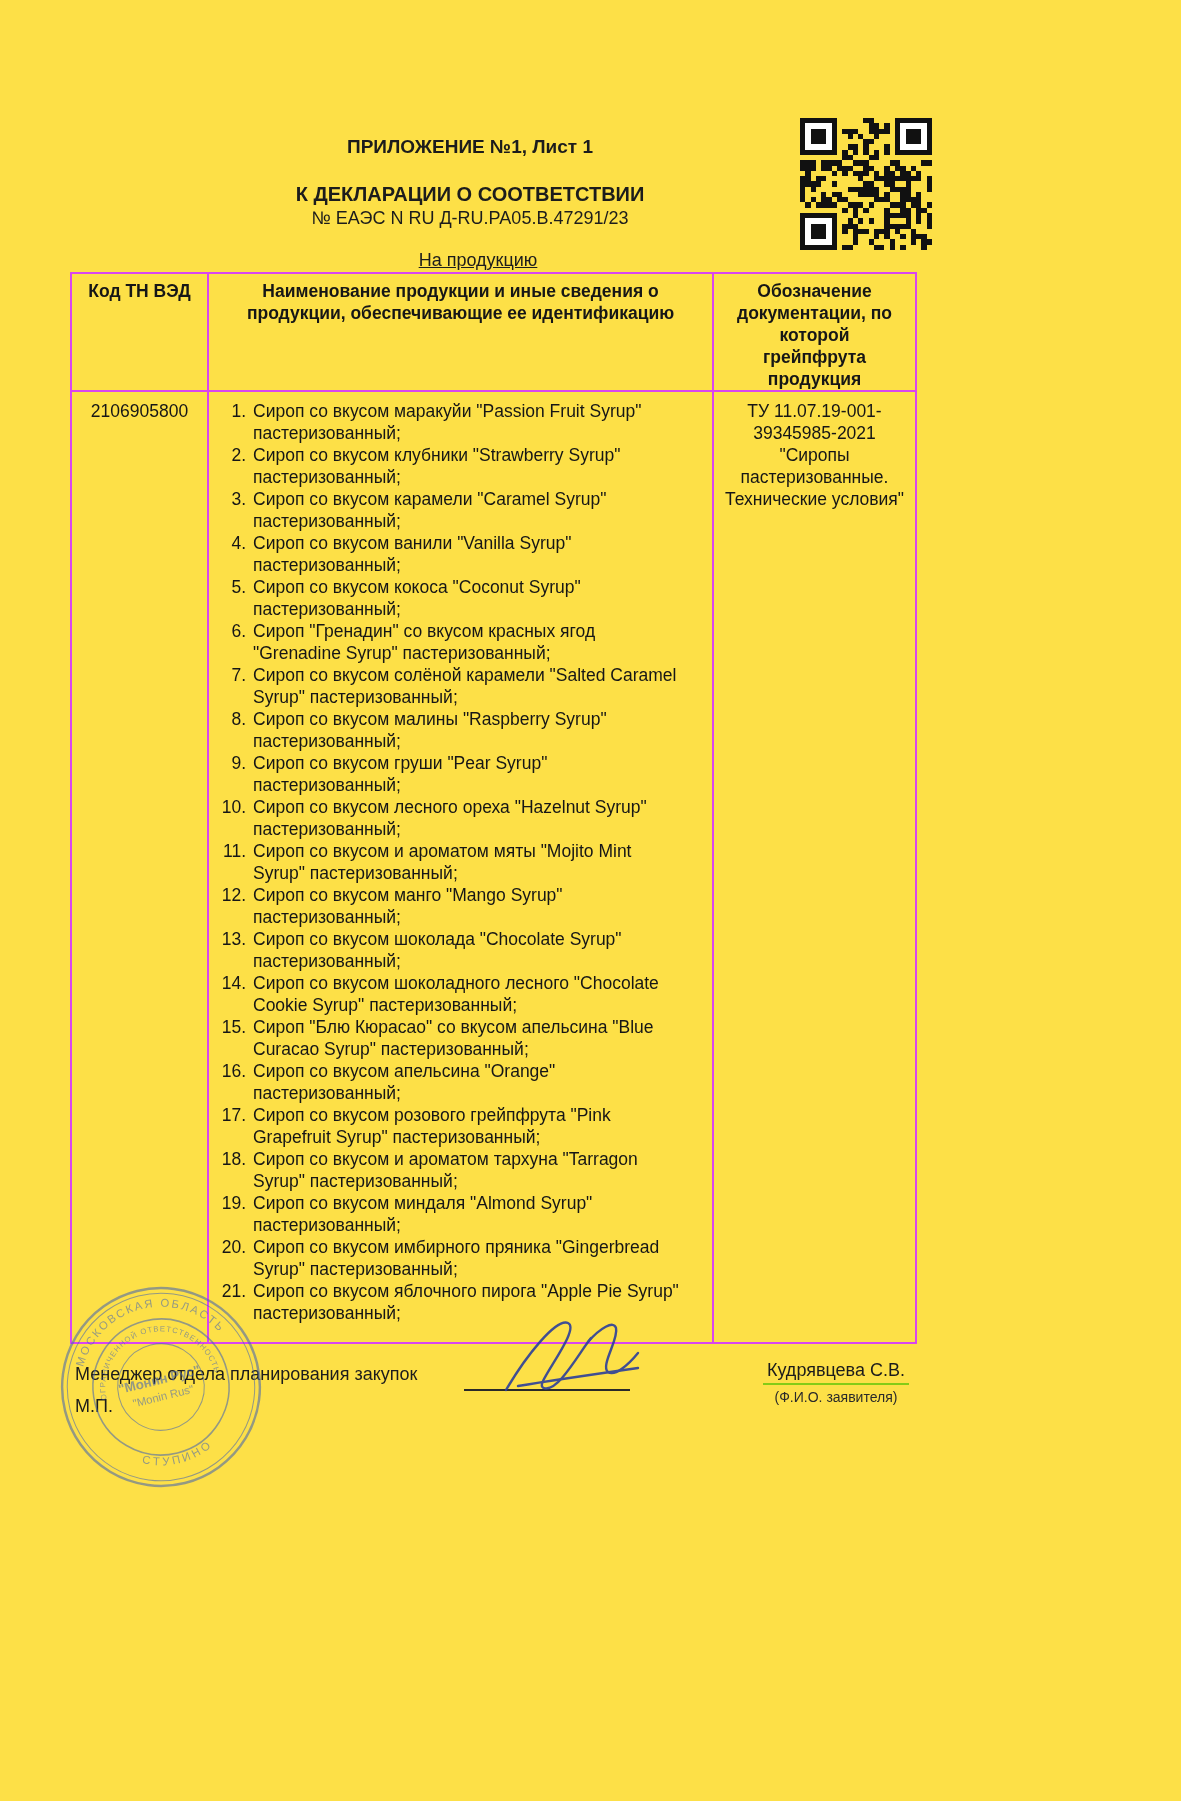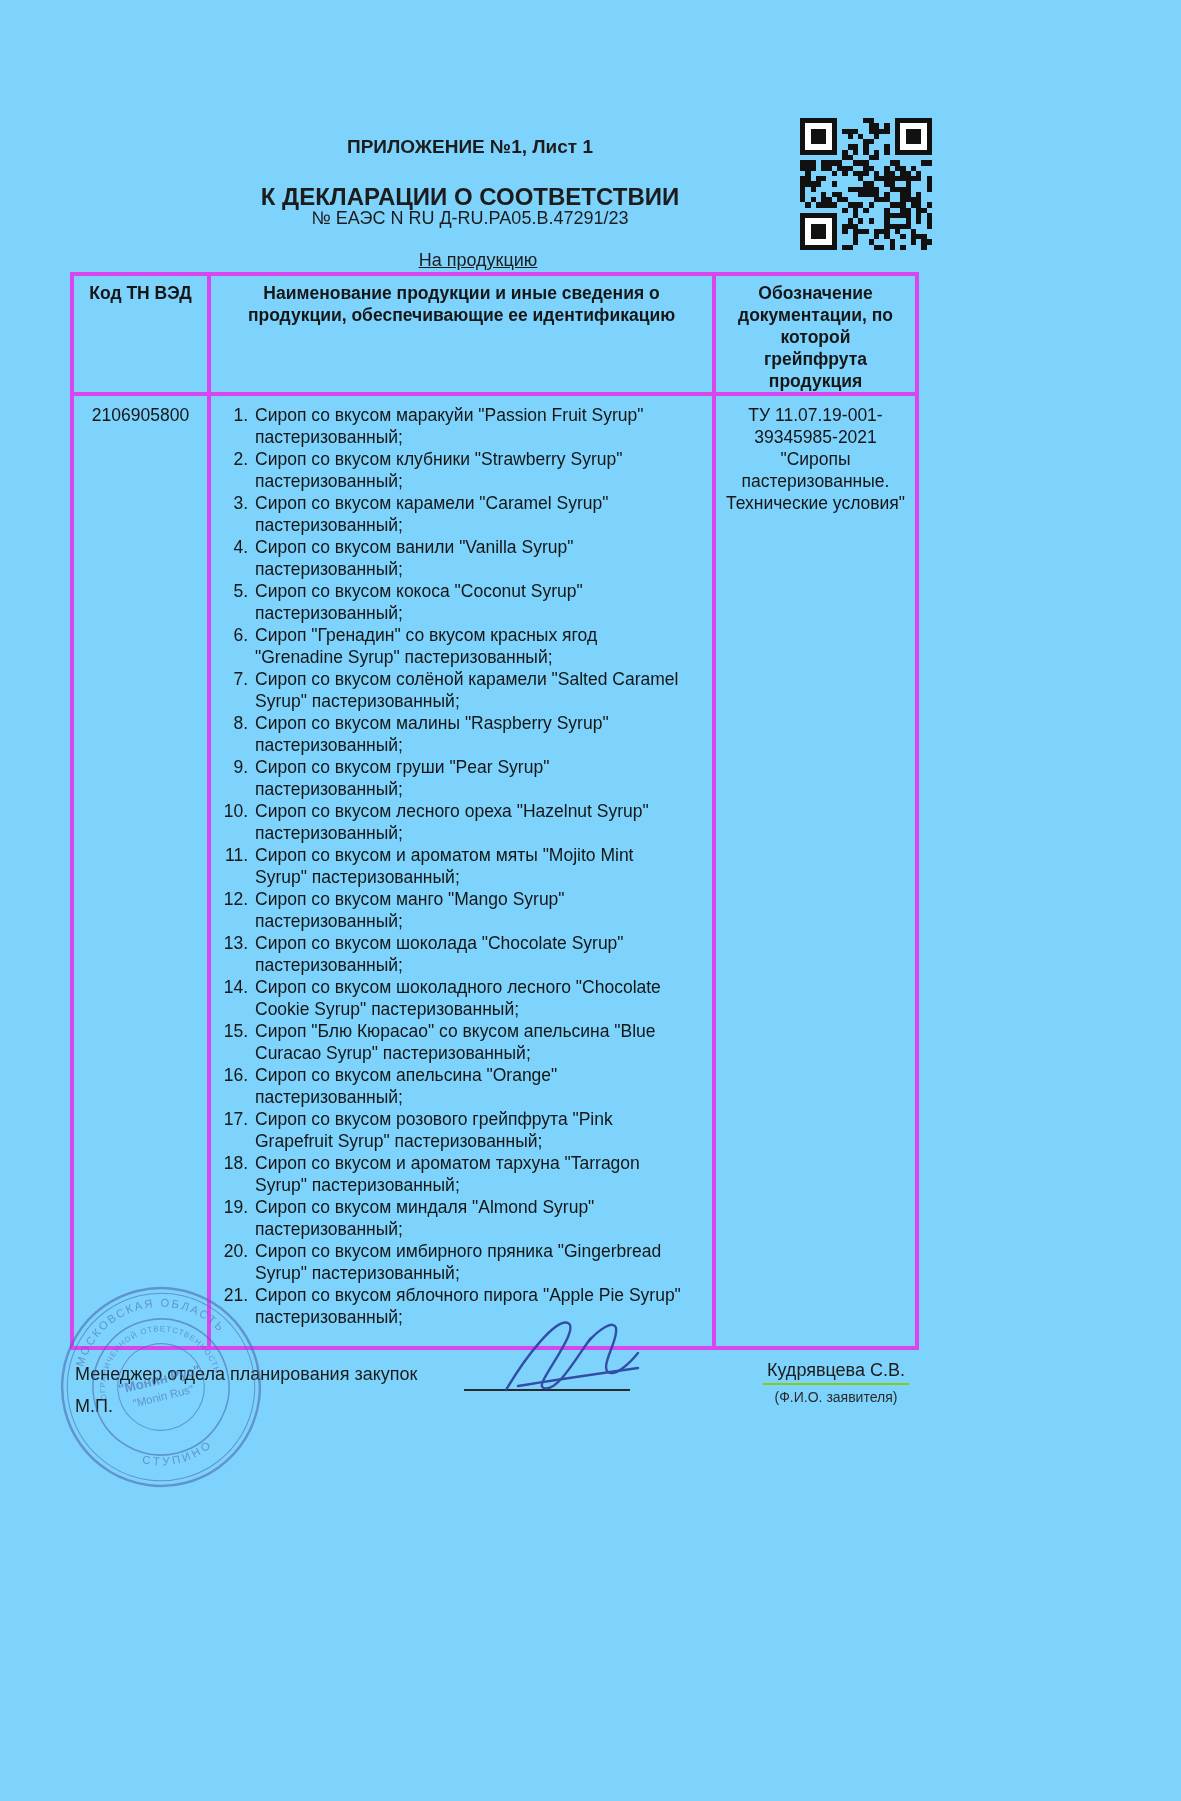--- a/index.html
+++ b/index.html
@@ -1,39 +1,39 @@
 <!DOCTYPE html>
 <html lang="ru"><head>
 <meta charset="utf-8">
 <style>
   html,body{margin:0;padding:0;background:#e8e8e8;}
   .page{
     position:relative;
     width:1181px;height:1801px;
-    background:#7dd3fc;
+    background:#fde047;
     font-family:"Liberation Sans", sans-serif;
     color:#1c1c1c;
     overflow:hidden;
   }
   
   .head-block{position:absolute;left:70px;top:0;width:800px;text-align:center;}
   .title-1{position:absolute;left:0;top:136px;width:100%;font-size:19px;font-weight:bold;}
-  .title-2{position:absolute;left:0;top:183px;width:100%;font-size:24px;font-weight:bold;}
+  .title-2{position:absolute;left:0;top:183px;width:100%;font-size:20px;font-weight:bold;}
   .decl-num{position:absolute;left:0;top:208px;width:100%;font-size:18px;}
   .subtitle{position:absolute;left:8px;top:250px;width:100%;font-size:18px;text-decoration:underline;}
   
   .qr{position:absolute;left:800px;top:118px;width:132px;height:132px;}
   .qr svg{width:100%;height:100%;display:block;}
   
   table.doc{
     position:absolute;left:70px;top:272px;
     width:845px;border-collapse:collapse;table-layout:fixed;
   }
   table.doc td,table.doc th{
-    border:4px solid #d946ef;vertical-align:top;
+    border:2px solid #d946ef;vertical-align:top;
     font-size:17.5px;line-height:22px;color:#161616;
   }
   col.c1{width:137px;} col.c2{width:505px;} col.c3{width:203px;}
   th.h-code{padding:6px 4px 0;text-align:center;font-weight:bold;height:102px;}
   th.h-name{padding:6px 16px 0;text-align:center;font-weight:bold;margin-top:32px;}
   th.h-doc{padding:6px 14px 0;text-align:center;font-weight:bold;}
   td.b-code{padding:8px 4px 4px;text-align:center;height:938px;}
   td.b-name{padding:8px 30px 0 12px;}
   td.b-doc{padding:8px 8px 0;text-align:center;}
   ol.products{margin:0;padding:0 0 0 30px;}

